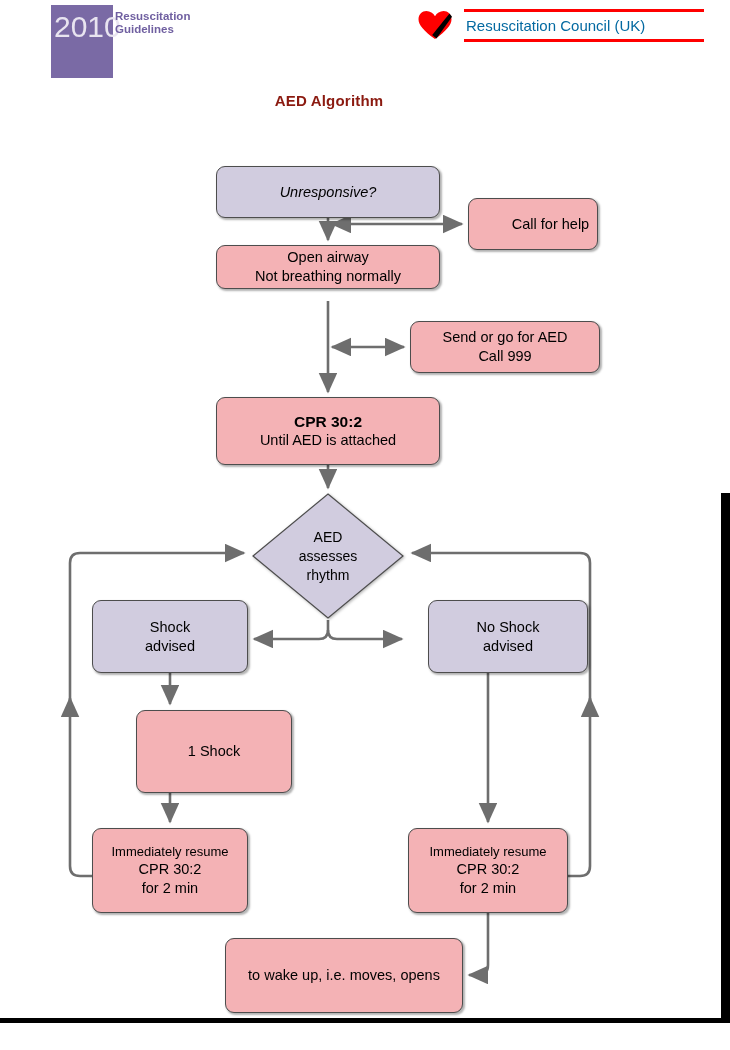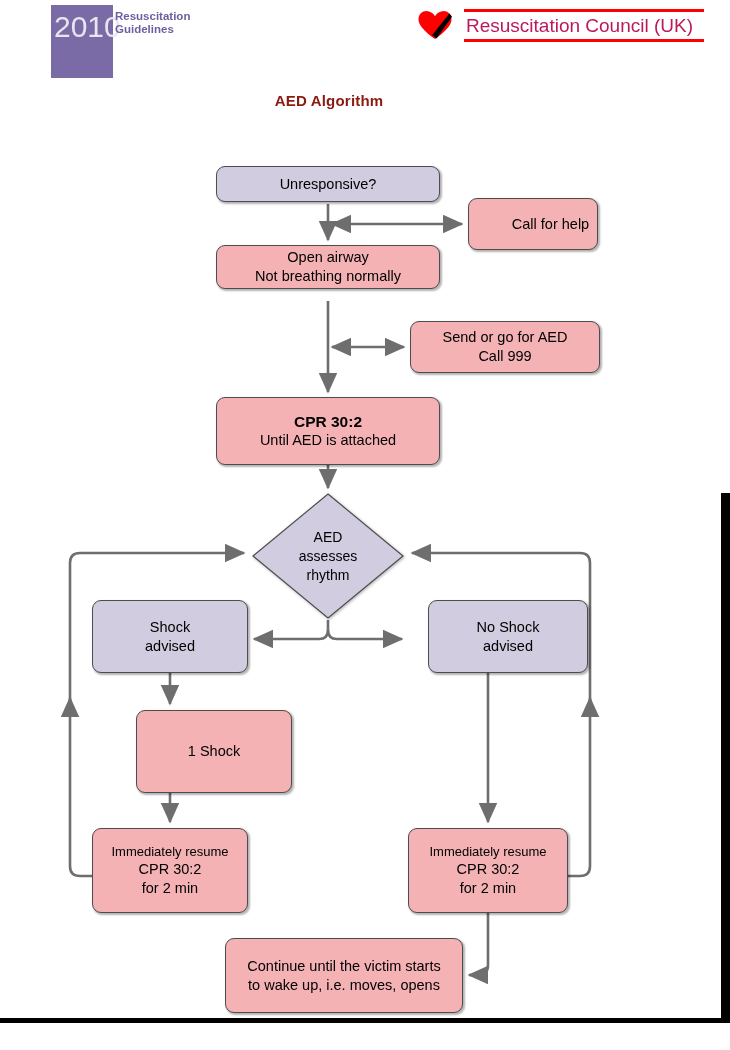--- a/index.html
+++ b/index.html
@@ -22,21 +22,21 @@
   #logo-guidelines{
     left:115px;top:10px;width:120px;
     font-size:11.5px;font-weight:bold;color:#6f5fa0;line-height:12.5px;
   }
   #rc-logo-wrap{left:418px;top:8px;width:300px;height:36px;}
   #rc-heart{position:absolute;left:0px;top:2px;width:34px;height:30px;}
   #rc-rule-top{position:absolute;left:46px;top:1px;width:240px;height:2.5px;background:#ff0000;}
   #rc-rule-bot{position:absolute;left:46px;top:31px;width:240px;height:2.5px;background:#ff0000;}
   #rc-name{
     position:absolute;left:48px;top:5px;width:250px;
-    font-size:19px;color:#be185d;line-height:25px;white-space:nowrap;
+    font-size:15px;color:#0369a1;line-height:25px;white-space:nowrap;
   }
 
   #page-title{
     left:0px;top:92px;width:658px;text-align:center;
     font-size:15px;font-weight:bold;color:#8b1a10;letter-spacing:.2px;
   }
 
   
   #edge-right{left:721px;top:493px;width:9px;height:530px;background:#000;}
   #edge-bottom{left:0px;top:1018px;width:730px;height:5px;background:#000;}
@@ -51,21 +51,21 @@
     text-align:center;
     font-size:14.5px;line-height:19px;
     box-shadow:1.5px 1.5px 2px rgba(0,0,0,.30);
     z-index:4;
   }
   .lav{background:#d1ccdf;}
   .pink{background:#f4b2b5;}
   .node .b{font-weight:bold;font-size:15.5px;}
   .node .sm{font-size:13px;line-height:17px;}
 
-  #n-unresponsive{left:216px;top:166px;width:224px;height:36px;}
+  #n-unresponsive{left:216px;top:166px;width:224px;height:52px;font-style:italic;}
   #n-callhelp   {left:468px;top:198px;width:130px;height:52px;padding-left:35px;}
   #n-openairway {left:216px;top:245px;width:224px;height:44px;}
   #n-sendaed    {left:410px;top:321px;width:190px;height:52px;}
   #n-cpr302     {left:216px;top:397px;width:224px;height:68px;}
   #n-shockadv   {left:92px;top:600px;width:156px;height:73px;}
   #n-noshockadv {left:428px;top:600px;width:160px;height:73px;}
   #n-oneshock   {left:92px;top:710px;width:156px;height:83px;margin-left:44px;}
   #n-resumeL    {left:92px;top:828px;width:156px;height:85px;}
   #n-resumeR    {left:408px;top:828px;width:160px;height:85px;}
   #n-continue   {left:225px;top:938px;width:238px;height:75px;}
@@ -198,18 +198,17 @@
   <div>for 2 min</div>
 </div>
 
 <div class="abs node pink" id="n-resumeR">
   <div class="sm">Immediately resume</div>
   <div>CPR 30:2</div>
   <div>for 2 min</div>
 </div>
 
 <div class="abs node pink" id="n-continue">
-  <div>Continue until the victim starts</div>
   <div>to wake up, i.e. moves, opens</div>
 </div>
 
 <div class="abs" id="edge-right"></div>
 <div class="abs" id="edge-bottom"></div>
 
 </body></html>

